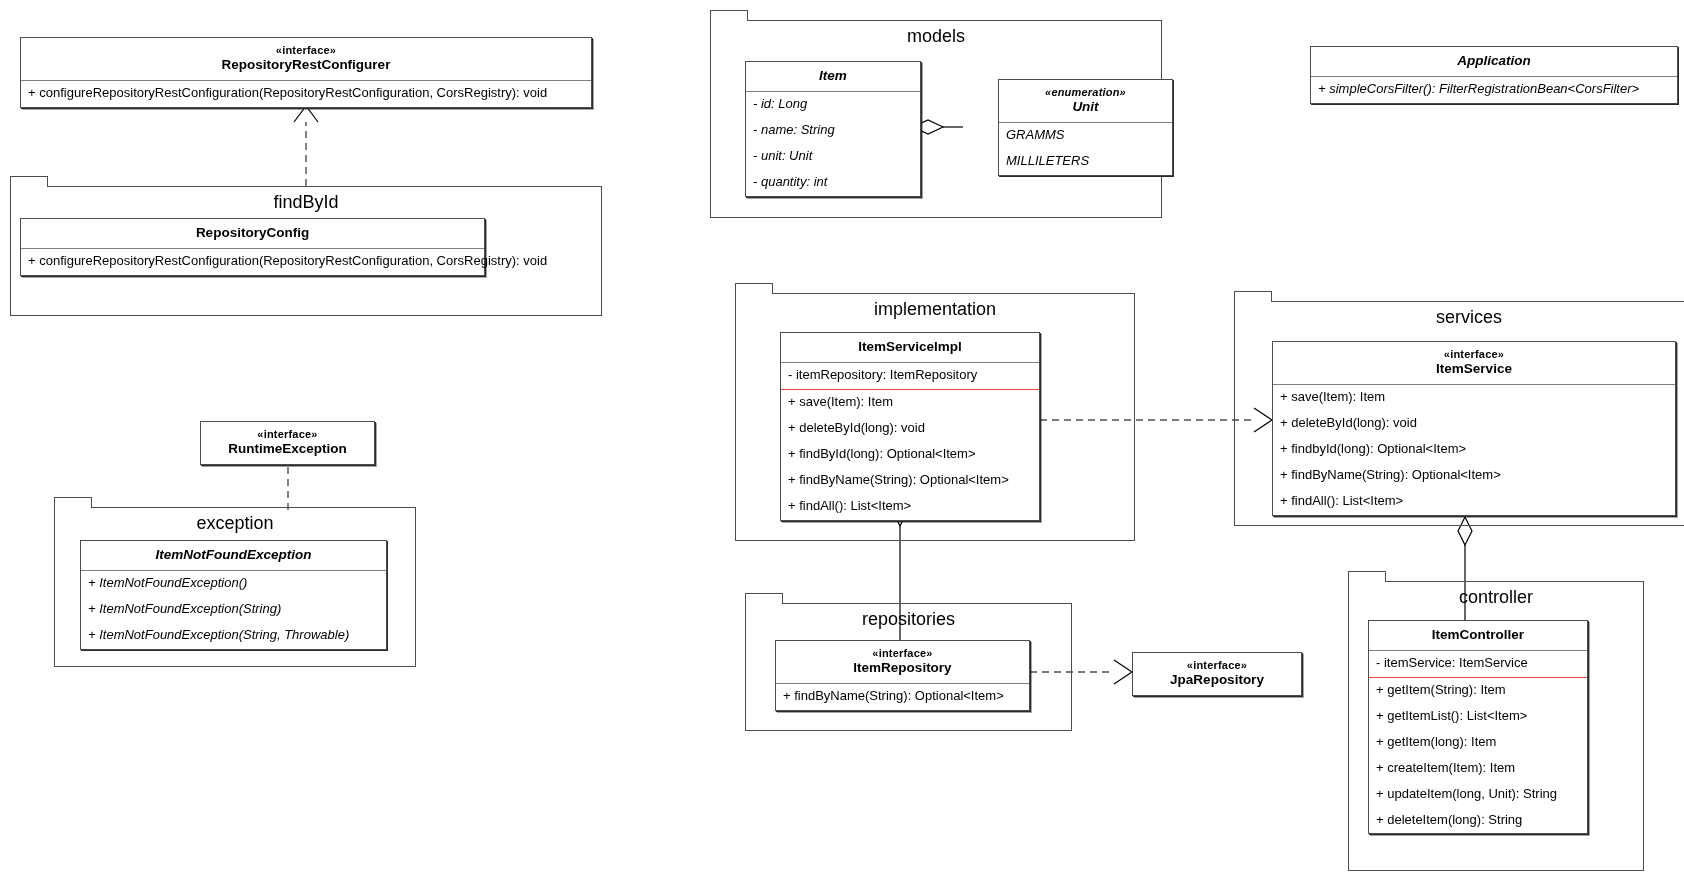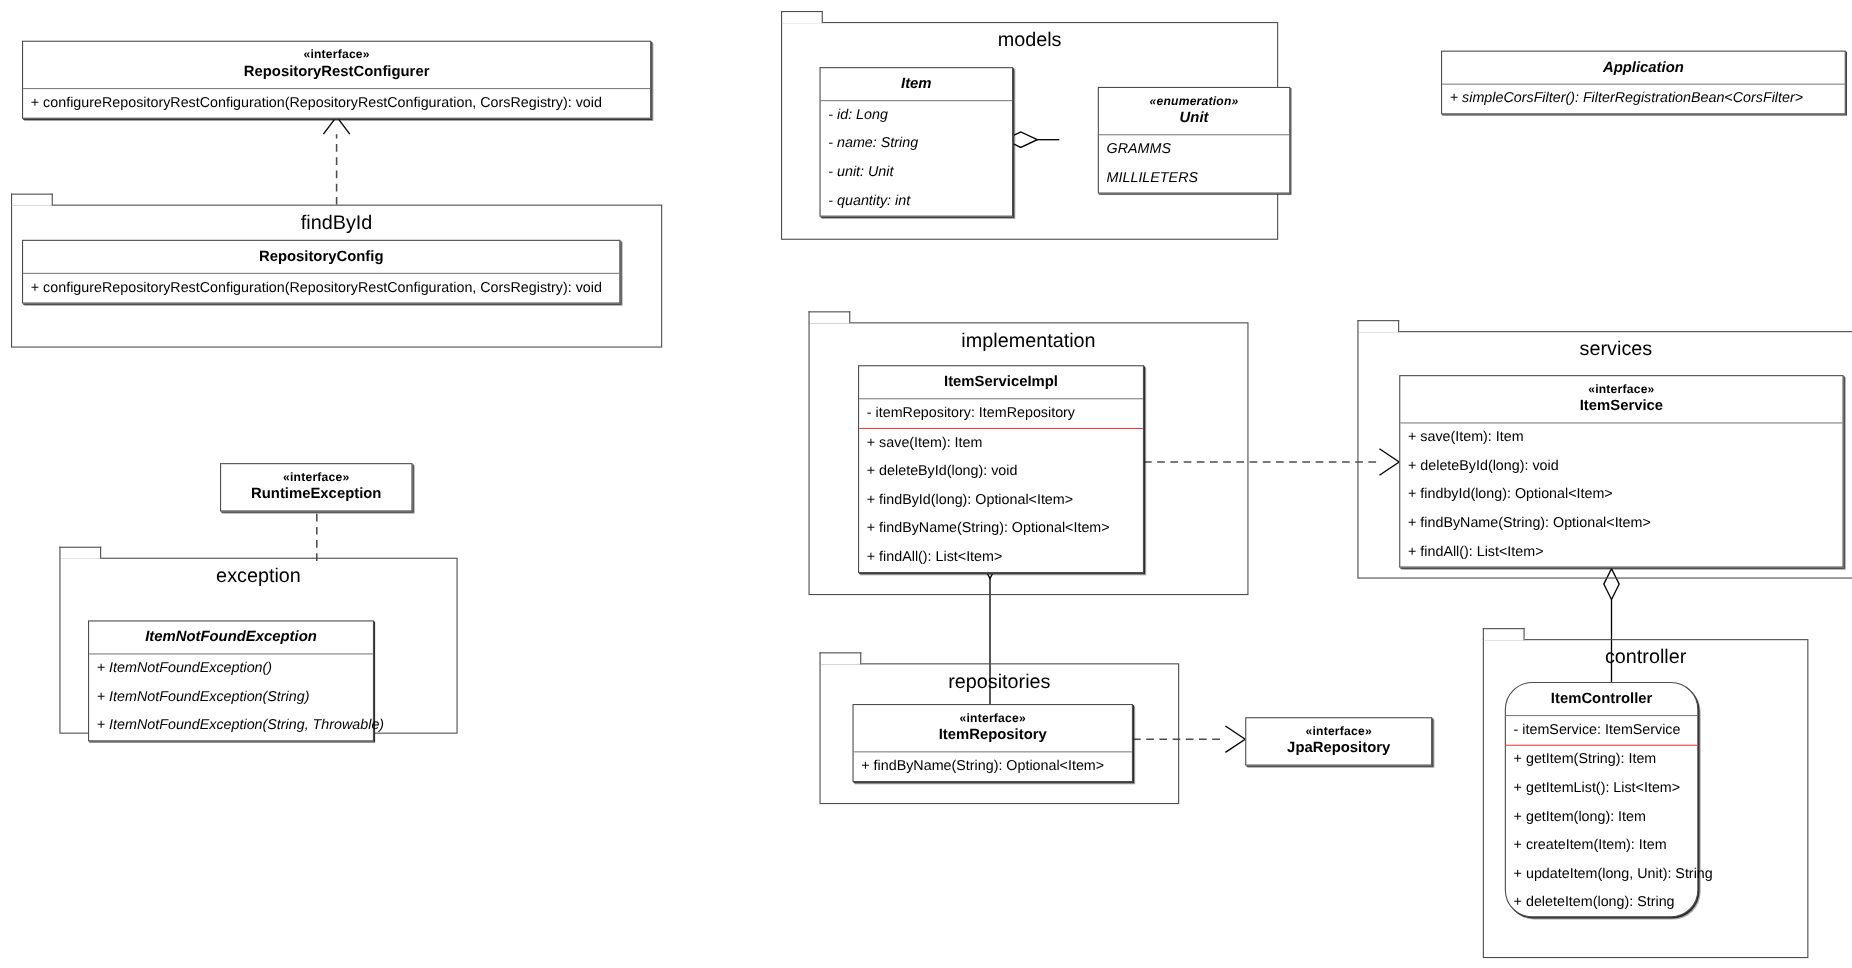--- a/index.html
+++ b/index.html
@@ -190,37 +190,37 @@
   <div class="uml-class" style="left:20px; top:37px; width:572px;">
     <div class="cls-header">
       <span class="stereotype">«interface»</span>
       <span class="cls-name">RepositoryRestConfigurer</span>
     </div>
     <div class="cls-compartment">
       <div class="cls-row">+ configureRepositoryRestConfiguration(RepositoryRestConfiguration, CorsRegistry): void</div>
     </div>
   </div>
 
-  <div class="uml-class" style="left:20px; top:218px; width:544px;">
+  <div class="uml-class" style="left:20px; top:218px; width:465px;">
     <div class="cls-header">
       <span class="cls-name">RepositoryConfig</span>
     </div>
     <div class="cls-compartment">
       <div class="cls-row">+ configureRepositoryRestConfiguration(RepositoryRestConfiguration, CorsRegistry): void</div>
     </div>
   </div>
 
   <div class="uml-class" style="left:200px; top:421px; width:175px;">
     <div class="cls-header" style="border-bottom:none;">
       <span class="stereotype">«interface»</span>
       <span class="cls-name">RuntimeException</span>
     </div>
   </div>
 
-  <div class="uml-class plain" style="left:80px; top:564px; width:260px;">
+  <div class="uml-class plain" style="left:80px; top:540px; width:307px;">
     <div class="cls-header">
       <span class="cls-name">ItemNotFoundException</span>
     </div>
     <div class="cls-compartment">
       <div class="cls-row">+ ItemNotFoundException()</div>
       <div class="cls-row">+ ItemNotFoundException(String)</div>
       <div class="cls-row">+ ItemNotFoundException(String, Throwable)</div>
     </div>
   </div>
 
@@ -296,21 +296,21 @@
     </div>
   </div>
 
   <div class="uml-class" style="left:1132px; top:652px; width:170px;">
     <div class="cls-header" style="border-bottom:none;">
       <span class="stereotype">«interface»</span>
       <span class="cls-name">JpaRepository</span>
     </div>
   </div>
 
-  <div class="uml-class" style="left:1368px; top:620px; width:176px;border-radius:25px;">
+  <div class="uml-class" style="left:1368px; top:620px; width:220px;">
     <div class="cls-header">
       <span class="cls-name">ItemController</span>
     </div>
     <div class="cls-compartment">
       <div class="cls-row">- itemService: ItemService</div>
     </div>
     <div class="cls-compartment">
       <div class="cls-row">+ getItem(String): Item</div>
       <div class="cls-row">+ getItemList(): List&lt;Item&gt;</div>
       <div class="cls-row">+ getItem(long): Item</div>

